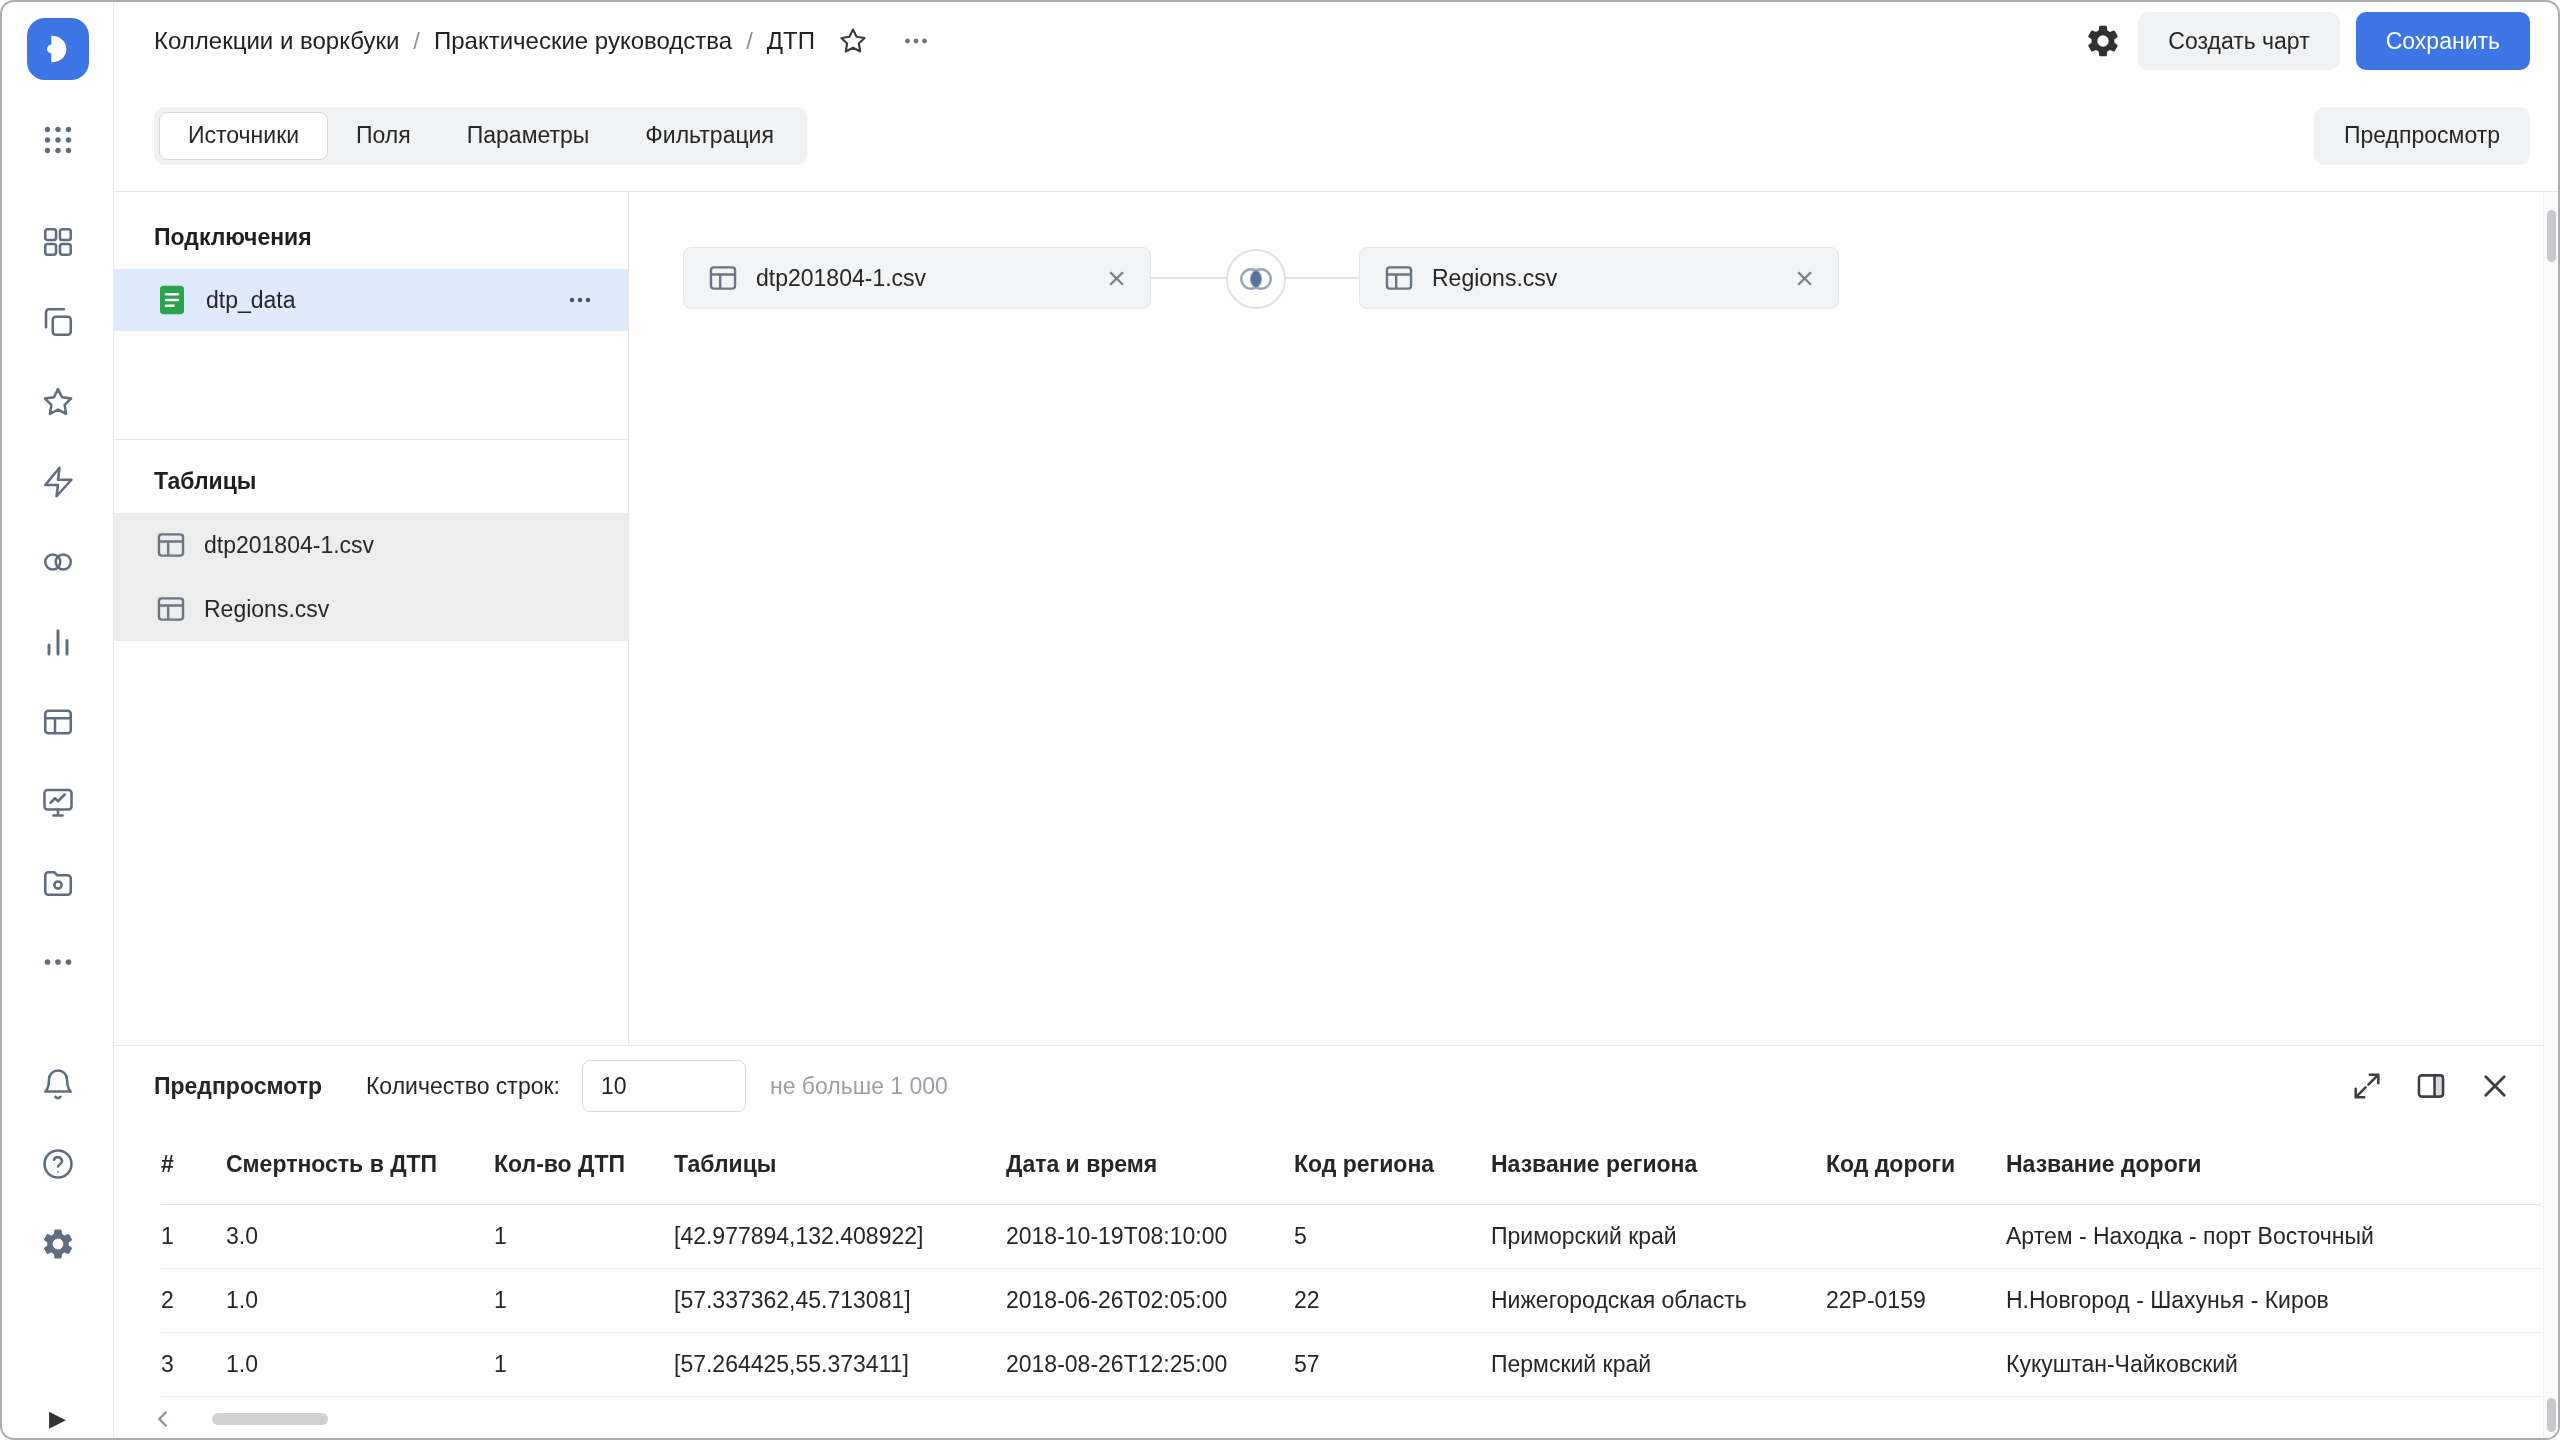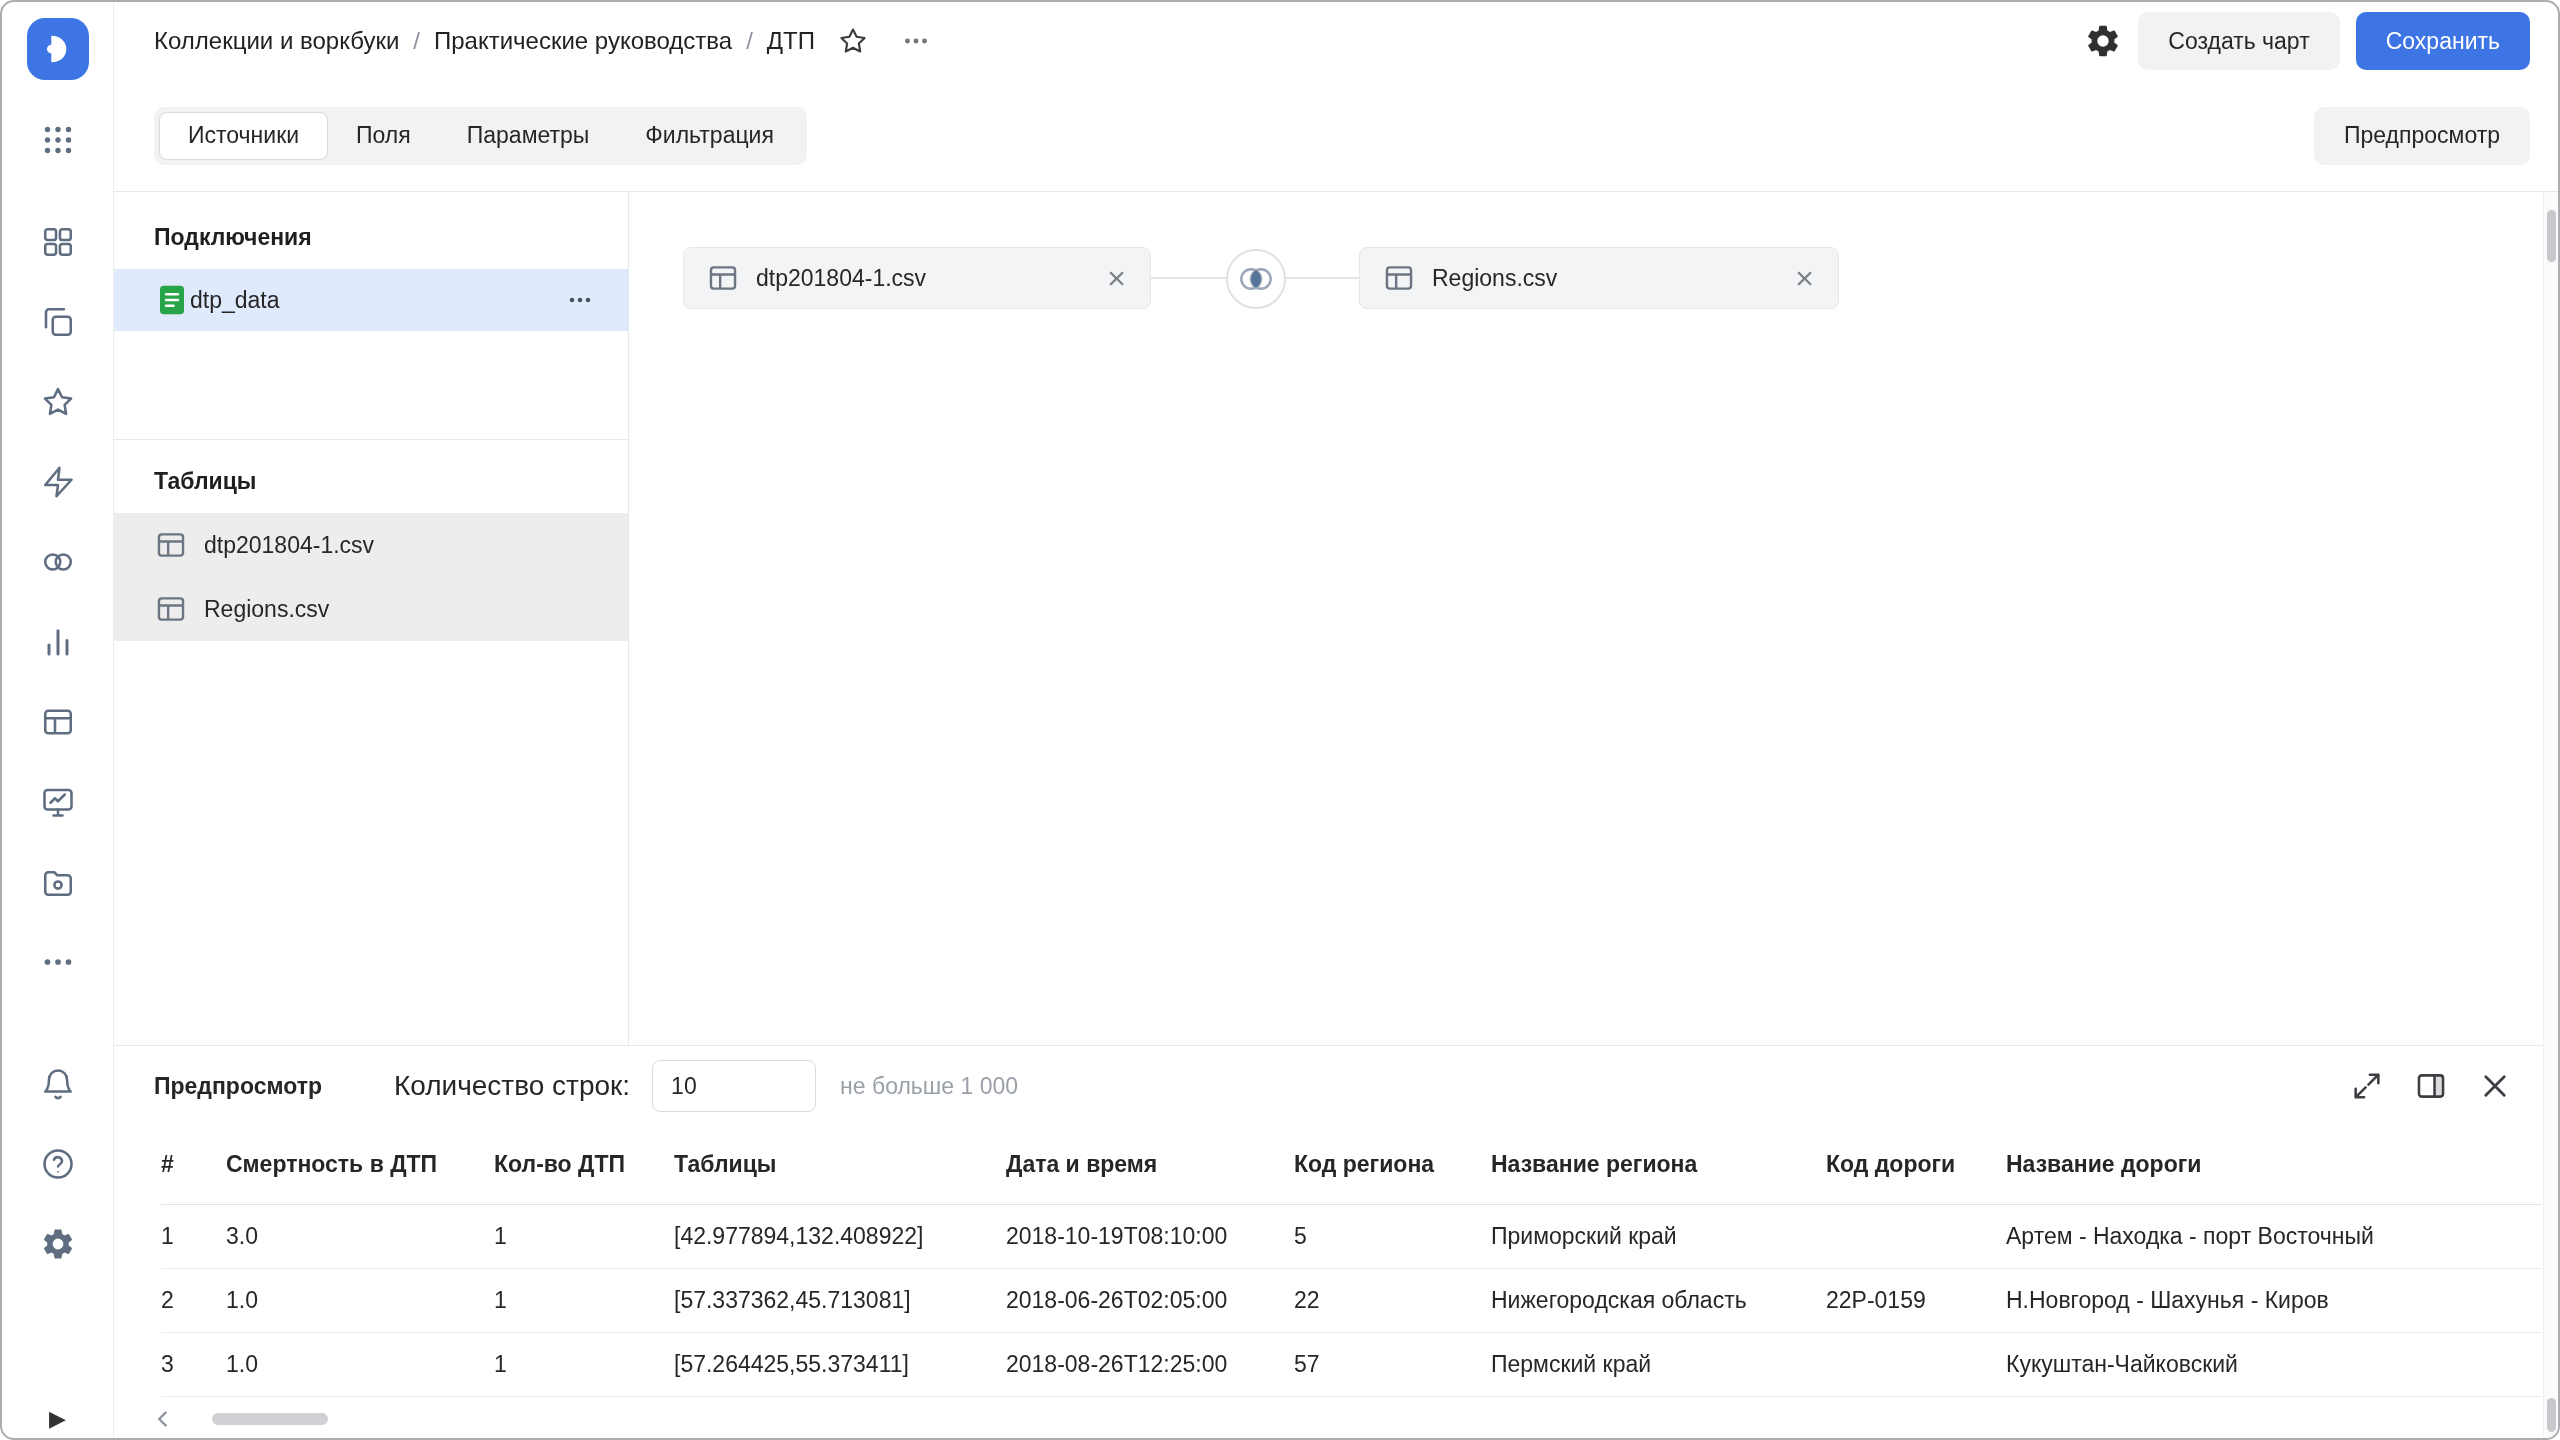--- a/index.html
+++ b/index.html
@@ -97,21 +97,21 @@
   
   .content { flex:1; display:flex; min-height:0; }
   .left-panel {
     width:515px; flex:0 0 515px;
     border-right:1px solid #e7e8ea;
     display:flex; flex-direction:column;
   }
   .conn-section { height:248px; border-bottom:1px solid #e7e8ea; }
   .panel-title { padding:32px 40px 18px 40px; font-size:23px; font-weight:700; color:#1f1f1f; }
   .conn-item {
-    height:62px; display:flex; align-items:center; 
+    height:62px; display:flex; align-items:center; gap:16px;
     padding:0 32px 0 40px; cursor:pointer; font-size:23px;
   }
   .conn-item.selected { background:var(--selection,#dfeafc); }
   .conn-item svg.sheet { width:36px; height:36px; flex:0 0 36px; }
   .conn-menu { margin-left:auto; color:#4a4f57; display:flex; cursor:pointer; }
   .conn-menu svg { width:32px; height:32px; }
   .tables-section .panel-title { padding-top:28px; }
   .table-item {
     height:64px; background:#ededee;
     display:flex; align-items:center; gap:16px;
@@ -161,21 +161,21 @@
     height:393px; flex:0 0 393px;
     border-top:1px solid #e7e8ea;
     display:flex; flex-direction:column;
   }
   .preview-bar {
     height:80px; flex:0 0 80px;
     display:flex; align-items:center;
     padding:0 46px 0 40px;
   }
   .preview-title { font-size:23px; font-weight:700; }
-  .rows-label { font-size:28px; margin-left:72px; color:#262626; }
+  .rows-label { font-size:23px; margin-left:44px; color:#262626; }
   .rows-input {
     margin-left:22px; width:164px; height:52px;
     border:1px solid #d8dadd; border-radius:8px;
     font-size:23px; font-family:inherit; color:#262626;
     padding:0 18px; outline:none;
   }
   .rows-hint { margin-left:24px; font-size:23px; color:#9aa0a8; }
   .preview-icons { margin-left:auto; display:flex; align-items:center; gap:30px; }
   .preview-icons .icon-btn { color:#3c3f44; }
   .preview-icons svg { width:34px; height:34px; }

